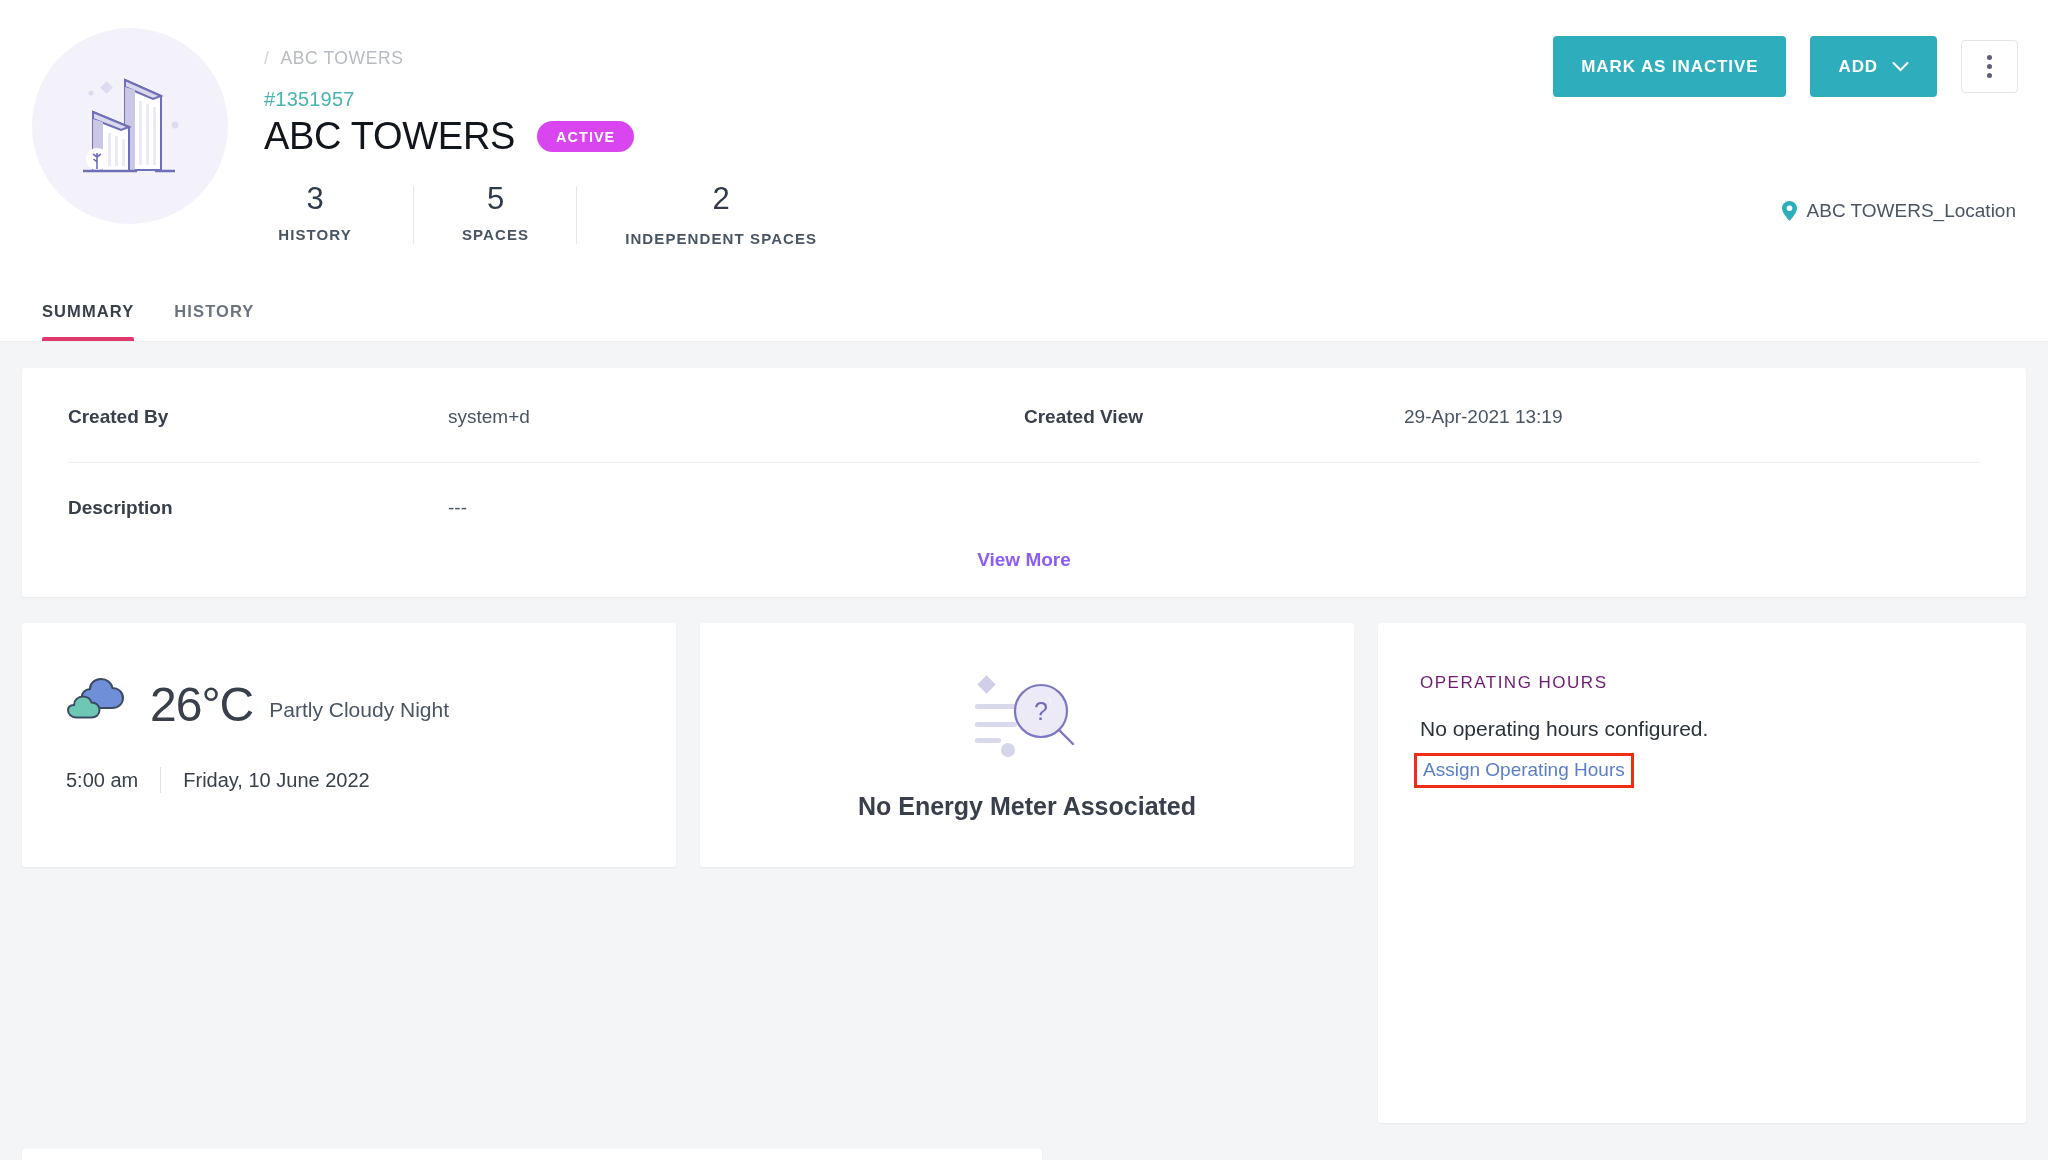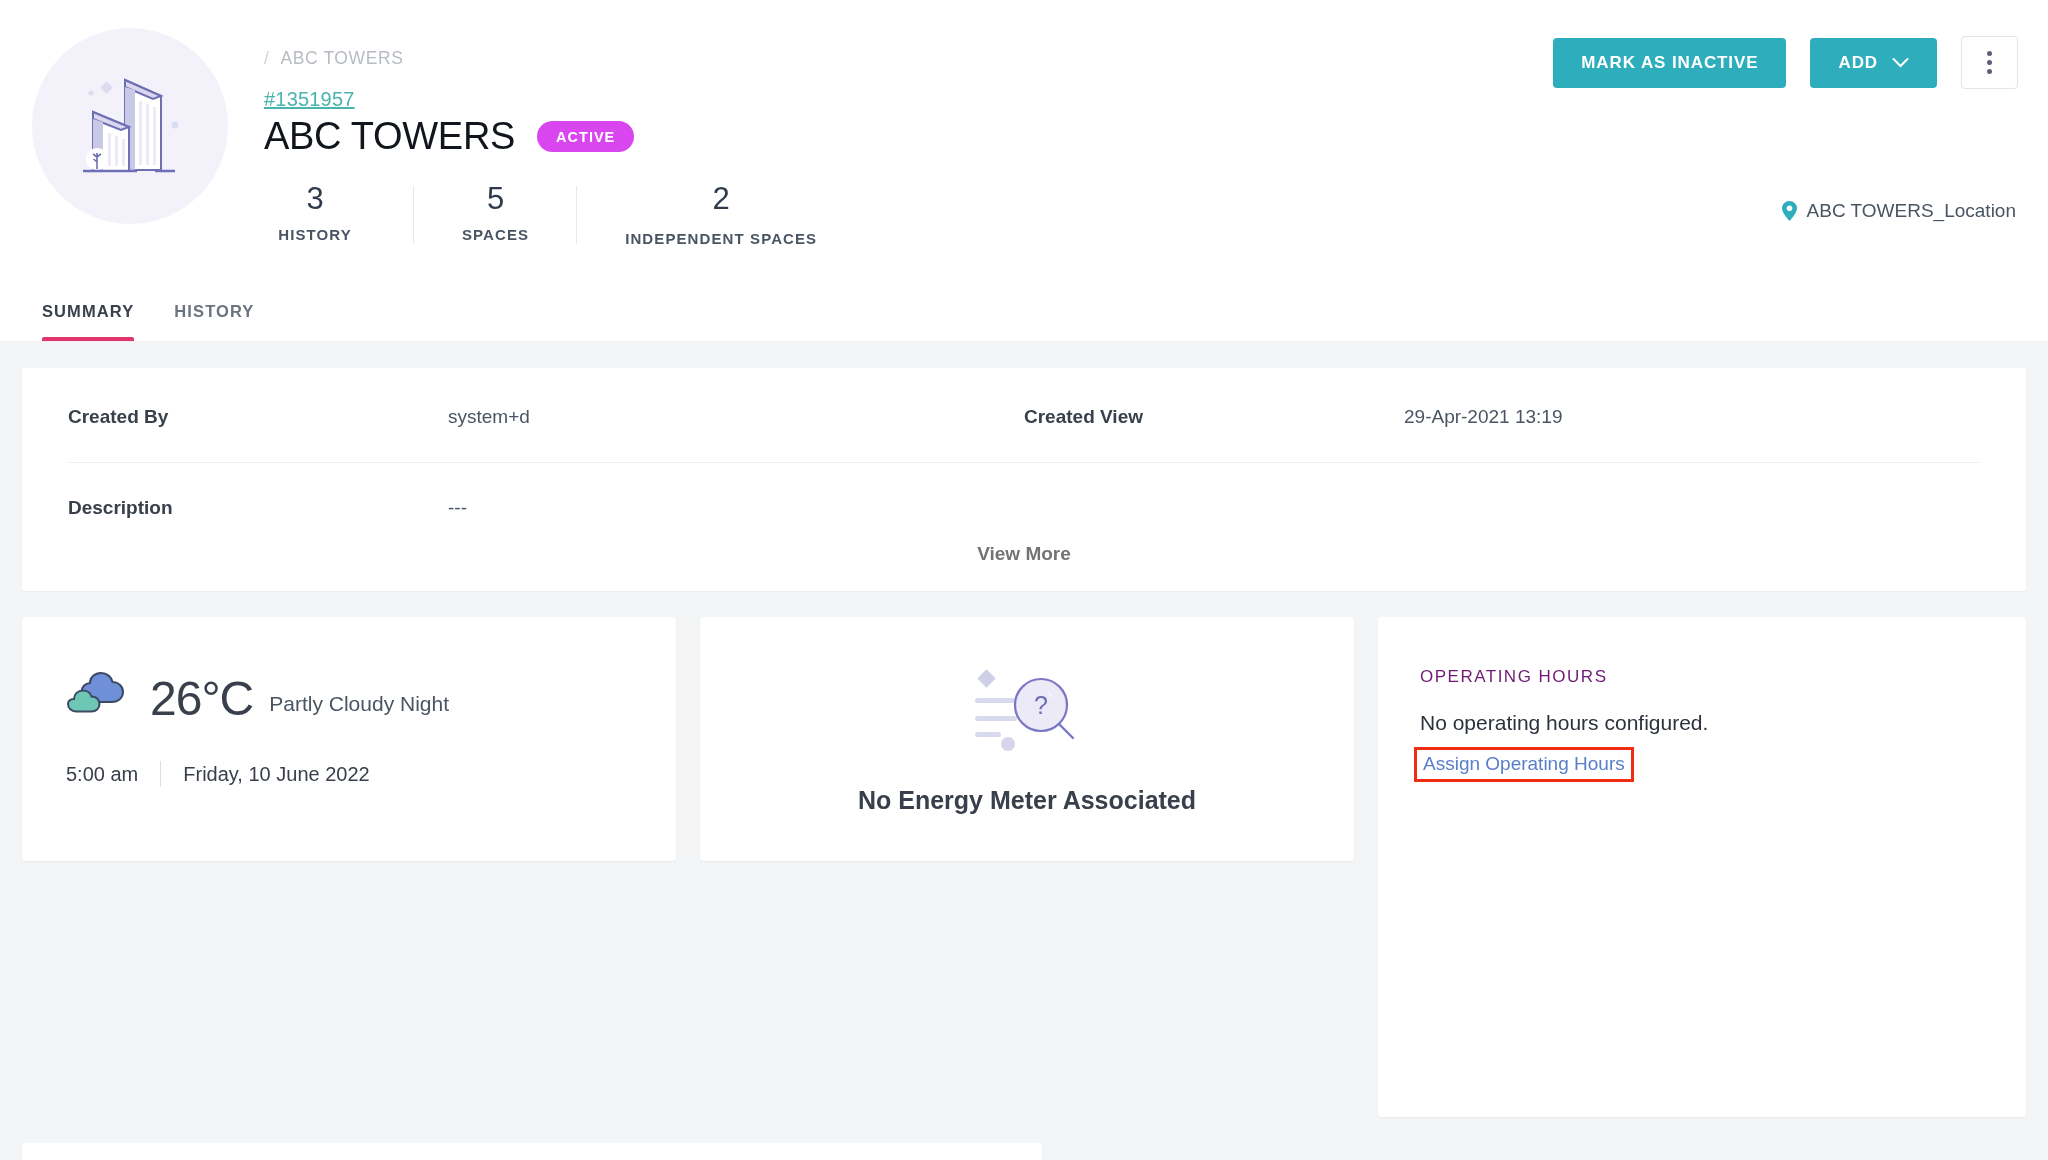--- a/index.html
+++ b/index.html
@@ -31,21 +31,21 @@
   .hdr-text { margin-left: 36px; padding-top: 26px; flex: 1; }
 
   .breadcrumb {
     font-size: 17.5px; letter-spacing: .6px; color: #b7bcc4;
     display: flex; gap: 11px; align-items: center;
   }
   .breadcrumb .slash { color: #cfd3d9; }
 
   .rec-id {
     margin-top: 19px;
-    font-size: 20px; color: #49b3b0; letter-spacing: .2px; text-decoration: underline;
+    font-size: 20px; color: #49b3b0; letter-spacing: .2px;
   }
 
   .title-row { display: flex; align-items: center; gap: 22px; margin-top: 4px; }
   .title { font-size: 38px; font-weight: 400; color: #11161d; letter-spacing: -.3px; }
   .badge {
     background: #d946ef; color: #fff;
     font-size: 14.5px; font-weight: 700; letter-spacing: 1px;
     padding: 8px 19px 7px; border-radius: 16px;
   }
 
@@ -65,21 +65,21 @@
   .stat-cell.wide { min-width: 220px; }
   .stat-cell.wide .stat-lbl { margin-top: 11px; }
 
   .hdr-actions {
     position: absolute; right: 30px; top: 36px;
     display: flex; align-items: center; gap: 24px;
   }
   .btn {
     background: #2eaebc; color: #fff; border: none;
     font-family: inherit; font-size: 17px; font-weight: 700; letter-spacing: .9px;
-    border-radius: 4px; height: 50px; padding: 0 28px; cursor: pointer;
+    border-radius: 4px; height: 61px; padding: 0 28px; cursor: pointer;
     display: flex; align-items: center; justify-content: center; gap: 14px;
   }
   .btn-kebab {
     width: 57px; height: 53px; background: #fff;
     border: 1px solid #e3e5e8; border-radius: 4px; cursor: pointer;
     display: flex; flex-direction: column; align-items: center; justify-content: center; gap: 4px;
   }
   .btn-kebab i { width: 5px; height: 5px; border-radius: 50%; background: #5c5f79; display: block; }
 
   .loc-row {
@@ -110,22 +110,22 @@
   .card { background: #fff; border-radius: 3px; box-shadow: 0 1px 2px rgba(16,24,40,.05); }
 
   .details-card { padding: 38px 46px 26px 46px; }
   .detail-grid { display: flex; }
   .detail-col { flex: 1; display: flex; }
   .detail-key { font-size: 19px; font-weight: 700; color: #39404c; width: 380px; }
   .detail-val { font-size: 19px; color: #4a5563; font-weight: 400; }
   .detail-rule { height: 1px; background: #edeff1; margin: 34px 0 0 0; }
   .detail-row2 { padding-top: 34px; }
   .view-more {
-    text-align: center; margin-top: 24px;
-    font-size: 19px; color: #737373; font-weight: 700; cursor: pointer;
+    text-align: center; margin-top: 30px;
+    font-size: 19px; color: #8b5cf6; font-weight: 700; cursor: pointer;
   }
 
   .row2 { display: flex; gap: 24px; margin-top: 26px; align-items: flex-start; }
   .col-weather { width: 654px; }
   .col-mid { flex: 1; }
   .col-hours { width: 648px; }
 
   .weather-card { height: 244px; padding: 52px 44px 0 44px; }
   .weather-top { display: flex; align-items: center; gap: 16px; }
   .temp { font-size: 48px; font-weight: 300; color: #39404c; letter-spacing: -1px; }

